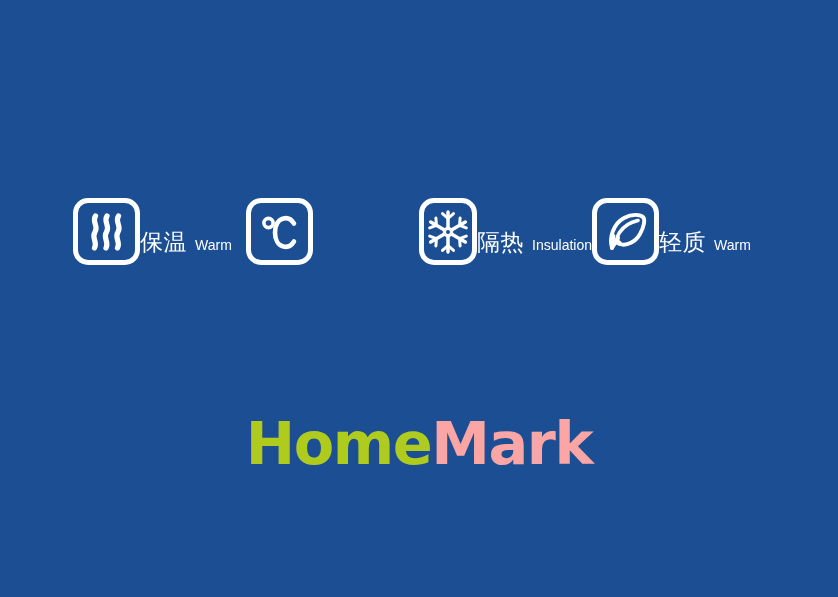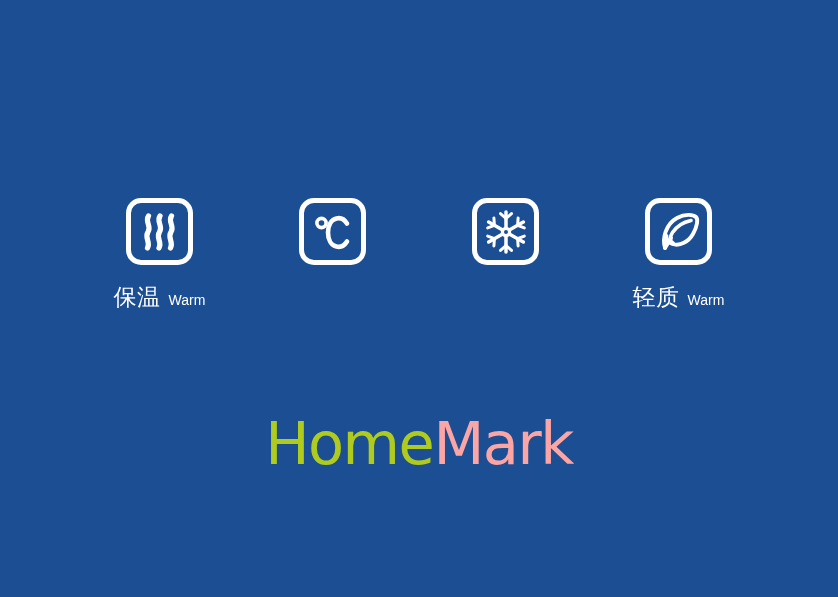--- a/index.html
+++ b/index.html
@@ -30,21 +30,21 @@
     width: 838px;
     height: 130px;
     display: flex;
     justify-content: center;
     align-items: flex-start;
   }
 
   .feature {
     width: 173px;
     display: flex;
-    flex-direction: column;
+    flex-direction: row;
     align-items: center;
   }
 
   .icon-box {
     width: 67px;
     height: 67px;
     box-sizing: border-box;
     border: 5px solid #ffffff;
     border-radius: 15px;
     display: flex;
@@ -86,21 +86,21 @@
     left: 0;
     width: 838px;
     text-align: center;
     line-height: 1;
     white-space: nowrap;
   }
 
   .logo-word {
     font-family: "DejaVu Sans", "Liberation Sans", sans-serif;
     font-size: 59px;
-    font-weight: normal;
+    font-weight: bold;
     letter-spacing: -1.5px;
   }
 
   .logo-home { color: #afcb1e; }
   .logo-mark { color: #1b7bc8; }
 
 </style>
 </head>
 <body>
 
@@ -162,20 +162,24 @@
               <line x1="10.4" y1="15.3" x2="9.9" y2="8.1"></line>
               <line x1="10.4" y1="15.3" x2="3.7" y2="17.9"></line>
 
               <line x1="33.6" y1="28.7" x2="34.1" y2="35.9"></line>
               <line x1="33.6" y1="28.7" x2="40.3" y2="26.1"></line>
             </g>
             <circle cx="22" cy="22" r="3.6" fill="#1c4e93" stroke="#ffffff" stroke-width="3.2"></circle>
           </svg>
         </span>
       </div>
+      <div class="feature-label">
+        <span class="label-cn">隔热</span>
+        <span class="label-en">Insulation</span>
+      </div>
     </div>
 
     <div class="feature">
       <div class="icon-box">
         <span>
           <svg width="42" height="42" viewBox="0 0 42 42" fill="none">
 
             <path d="M7 37 C4 27, 8 13, 19 7 C27 2.6, 35.5 3.5, 38 6
                      C40.3 8.3, 39.3 15.5, 35 23 C30.5 30.8, 22 35.5, 14.5 33
                      C10 31.5, 8 28.5, 8.5 25" stroke="#ffffff" stroke-width="3.9" stroke-linecap="round" stroke-linejoin="round" fill="none"></path>

